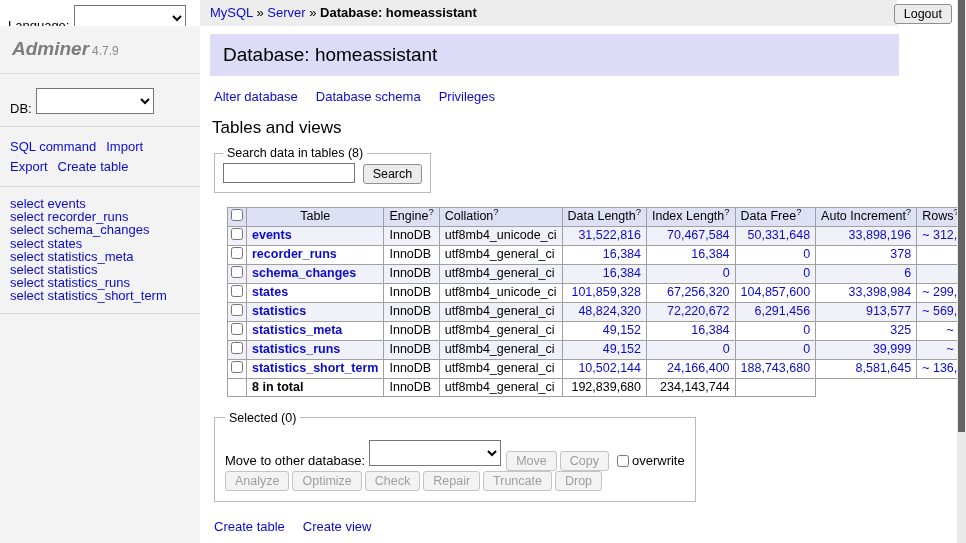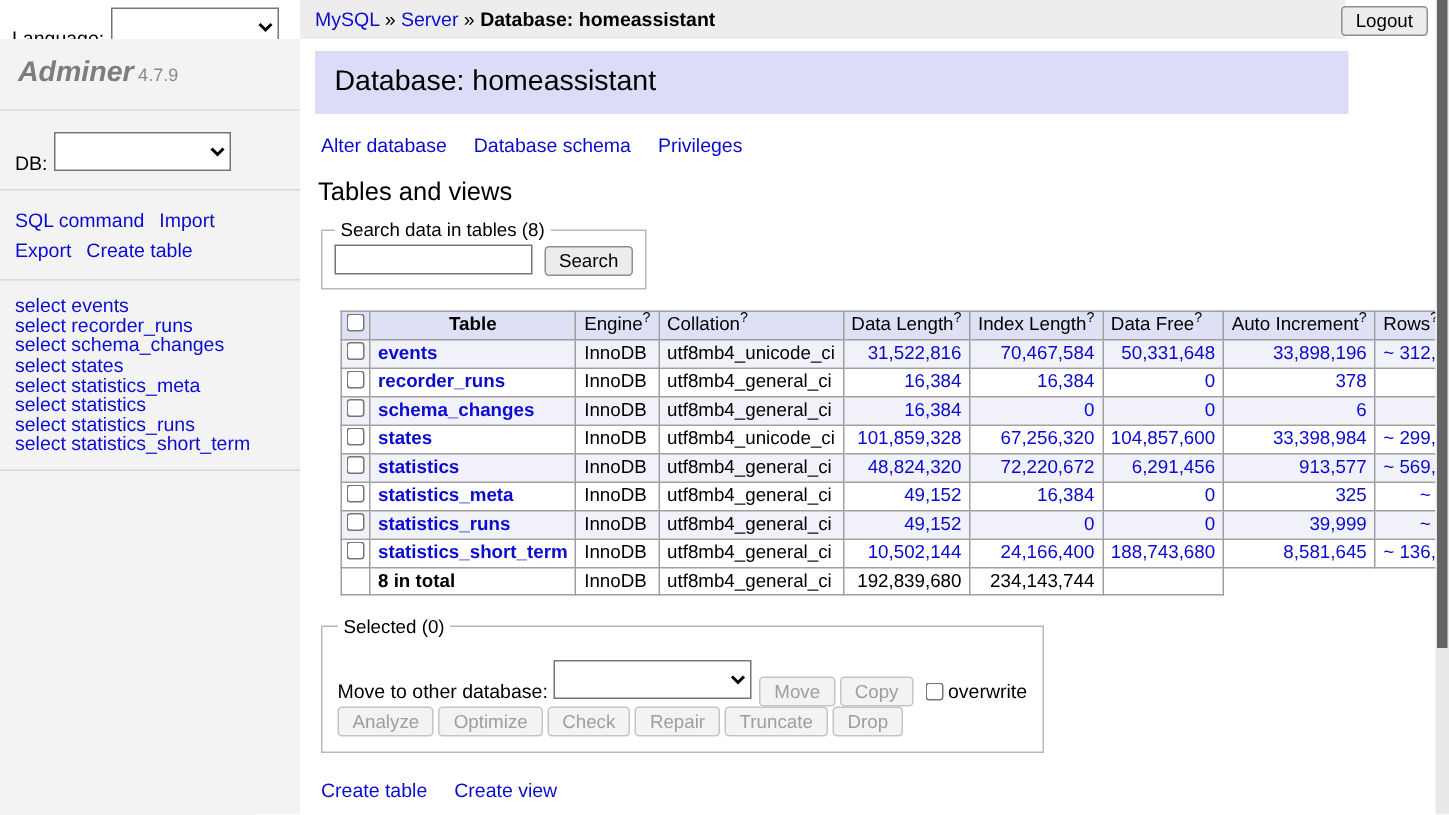--- a/index.html
+++ b/index.html
@@ -45,21 +45,21 @@
   p.links{margin:13px 4px 14px;}
   p.links a{margin-right:18px;}
   #content h3{margin:14px 0 8px 2px;font-size:17px;font-weight:normal;}
 
   #search-fs{display:inline-block;margin:0 0 8px 4px;padding:3px 8px 8px;}
   #search-input{width:132px;margin-right:4px;}
 
   #tables-table{border-collapse:collapse;margin:6px 0 12px 17px;white-space:nowrap;}
   #tables-table th,#tables-table td{border:1px solid var(--grid);padding:1px 5px;font-size:12.5px;line-height:15px;height:18px;}
   #tables-table th{background:var(--header-bg);font-weight:normal;text-align:left;}
-  #tables-table th.col-table{font-weight:bold;text-align:center;min-width:118px;}
+  #tables-table th.col-table{font-weight:normal;text-align:center;min-width:118px;}
   #tables-table th.check,#tables-table td.check{padding:1px 3px;text-align:center;width:20px;}
   #tables-table td.num{text-align:right;}
   .link-val{color:var(--link);cursor:pointer;}
   #tables-table tr.odd td{background:var(--odd-bg);}
   #tables-table tr.total td{background:#fff;}
   #tables-table td.name a{font-weight:bold;}
   sup.help{font-size:9.5px;line-height:0;}
 
   #selected-fs{display:inline-block;margin:2px 0 4px 4px;padding:4px 10px 10px;min-width:392px;}
   #selected-buttons button{margin-right:3px;}

